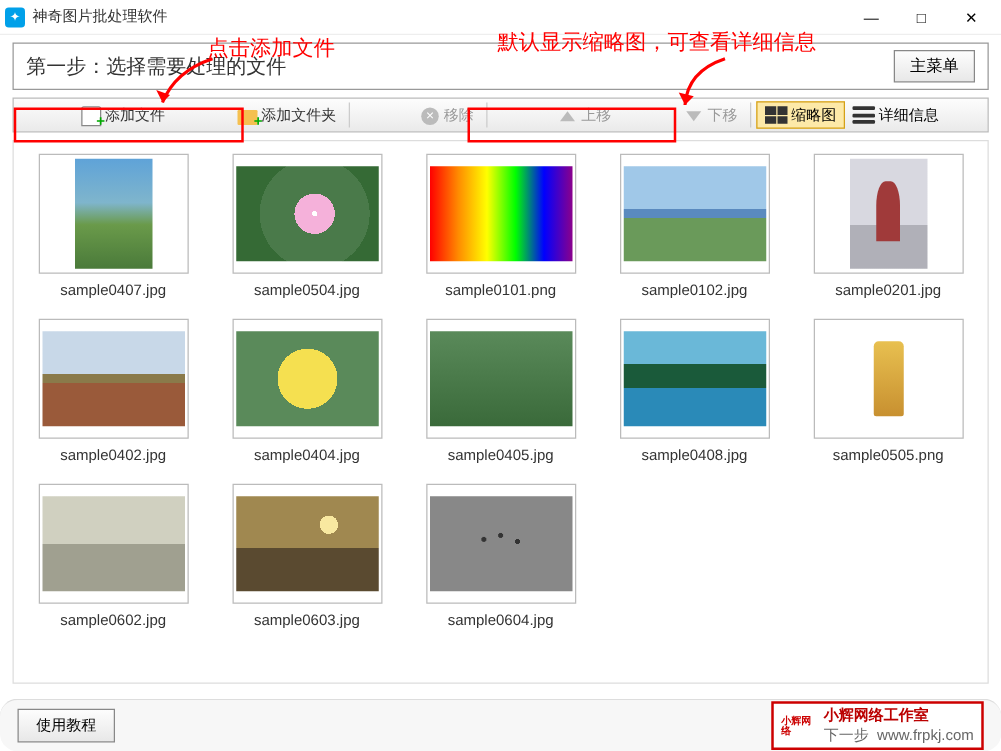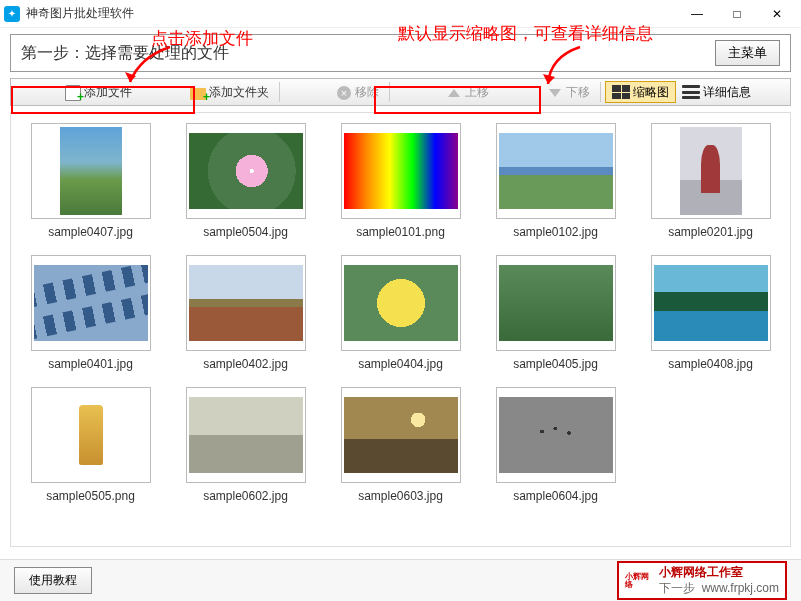--- a/index.html
+++ b/index.html
@@ -26,21 +26,21 @@
 .view-btn { display: flex; align-items: center; gap: 3px; padding: 2px 6px; cursor: pointer; height: 22px; }
 .view-btn.active { background: #fde9a8; border: 1px solid #d4a017; }
 
 
 .red-box-files { position: absolute; border: 2px solid #f00; pointer-events: none; }
 .rb1 { left: 11px; top: 86px; width: 184px; height: 28px; }
 .rb2 { left: 374px; top: 86px; width: 167px; height: 28px; }
 
 
 .anno { position: absolute; color: #f00; font-size: 17px; font-family: SimSun, serif; pointer-events: none; }
-.anno1 { left: 151px; top: 27px; }
+.anno1 { left: 166px; top: 27px; }
 .anno2 { left: 398px; top: 22px; }
 
 
 .arrow-svg { position: absolute; pointer-events: none; }
 
 
 .grid-wrap { margin: 0 10px; height: 435px; overflow-y: auto; border: 1px solid #ddd; padding: 10px 12px; }
 .grid { display: grid; grid-template-columns: repeat(5, 1fr); gap: 16px 20px; }
 .thumb-item { display: flex; flex-direction: column; align-items: center; cursor: pointer; }
 .thumb-box { width: 120px; height: 96px; border: 1px solid #bbb; display: flex; align-items: center; justify-content: center; background: #fff; padding:2px; }
@@ -63,21 +63,21 @@
 .s0406 { width: 114px; height: 76px; background: radial-gradient(circle at 30% 30%, #e8a0c8 0 15%, transparent 15%), radial-gradient(circle at 60% 55%, #f0b0d0 0 18%, transparent 18%), radial-gradient(circle at 75% 25%, #e890b8 0 12%, transparent 12%), #3a6a3a; }
 .s0408 { width: 114px; height: 76px; background: linear-gradient(#6ab8d8 0 35%, #1a5a3a 35% 60%, #2a8ab8 60%); }
 .s0505 { width: 62px; height: 88px; background: #fff; display:flex;align-items:center;justify-content:center; }
 .s0505::after{content:"";width:24px;height:60px;background:linear-gradient(#e8c050,#c89030);border-radius:4px 4px 2px 2px;display:block;}
 .s0602 { width: 114px; height: 76px; background: linear-gradient(#d0d0c0 0 50%, #a0a090 50%); }
 .s0603 { width: 114px; height: 76px; background: radial-gradient(circle at 65% 30%, #f8e8a0 0 8%, transparent 8%), linear-gradient(#a08850 0 55%, #5a4a30 55%); }
 .s0604 { width: 114px; height: 76px; background: #888; position:relative; }
 .s0604::after{content:"";position:absolute;left:30%;top:35%;width:40%;height:20%;background:radial-gradient(circle at 20% 50%, #333 0 2px, transparent 2px),radial-gradient(circle at 50% 30%, #333 0 2px, transparent 2px),radial-gradient(circle at 80% 60%, #333 0 2px, transparent 2px);}
 
 
-.footer { position: absolute; left: 0; right: 0; bottom: 0; height: 42px; display: flex; align-items: center; padding: 0 14px; background:#f7f7f7; border-top:1px solid #ddd; }
+.footer { position: absolute; left: 0; right: 0; bottom: 0; height: 42px; display: flex; align-items: center; padding: 0 14px; background:#f7f7f7; border-top:1px solid #ddd;border-radius:14px; }
 .footer-btn { border: 1px solid #888; background: linear-gradient(#fdfdfd, #e8e8e8); padding: 4px 14px; font-size: 12px; cursor: pointer; }
 .footer-spacer { flex: 1; }
 .footer-right { display: flex; align-items: center; gap: 8px; }
 .watermark-box { border: 2px solid #c00; padding: 2px 6px; display: flex; align-items: center; gap: 6px; background:#fff; }
 .wm-logo { width: 28px; height: 26px; background:#fff; display:flex;flex-direction:column;align-items:center;justify-content:center;font-size:8px;color:#c00;font-weight:bold;line-height:1; }
 .wm-text { font-size: 12px; color: #666; line-height: 1.3; }
 .wm-text .l1 { color: #b00; font-weight:bold; }
 
 
 .ic-add-file{position:relative;width:16px;height:16px;background:#fff;border:1px solid #888;border-radius:2px 2px 0 0;}
@@ -214,26 +214,20 @@
         <div class="thumb-label">sample0102.jpg</div>
       </div>
       <div class="thumb-item">
         <div class="thumb-box">
           <div class="thumb-img s0201"></div>
         </div>
         <div class="thumb-label">sample0201.jpg</div>
       </div>
       <div class="thumb-item">
         <div class="thumb-box">
-          <div class="thumb-img s0401"></div>
-        </div>
-        <div class="thumb-label">sample0401.jpg</div>
-      </div>
-      <div class="thumb-item">
-        <div class="thumb-box">
           <div class="thumb-img s0402"></div>
         </div>
         <div class="thumb-label">sample0402.jpg</div>
       </div>
       <div class="thumb-item">
         <div class="thumb-box">
           <div class="thumb-img s0404"></div>
         </div>
         <div class="thumb-label">sample0404.jpg</div>
       </div>

